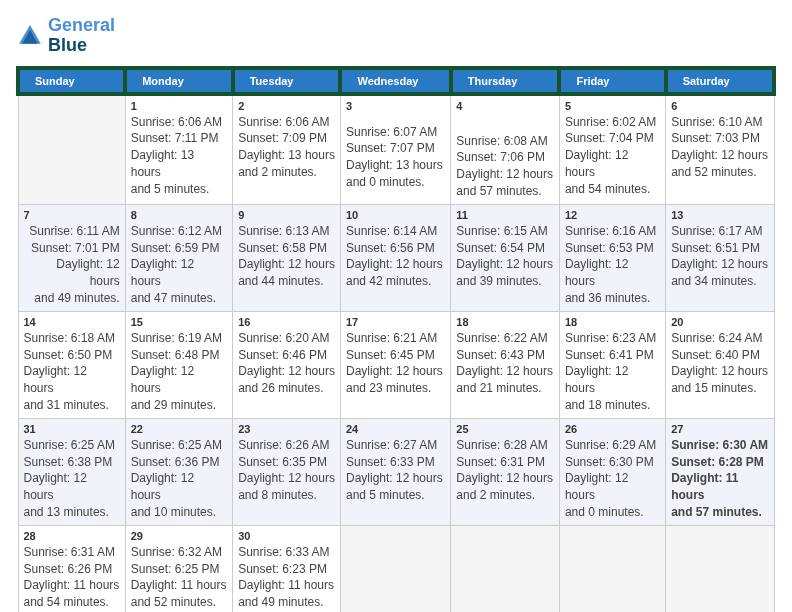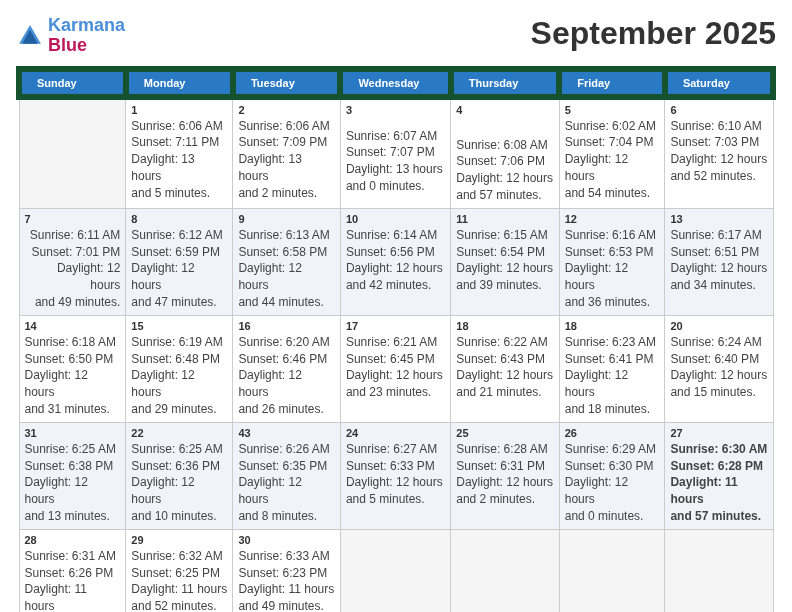--- a/index.html
+++ b/index.html
@@ -59,21 +59,21 @@
       border-collapse: collapse;
       flex: 1;
     }
     thead tr th {
       background: #2979c4;
       color: #fff;
       font-size: 11px;
       font-weight: bold;
       padding: 5px 15px;
       text-align: left;
-      border: 6px solid #14532d;
+      border: 4px solid #14532d;
     }
     tbody tr td {
       border: 1px solid #ccc;
       vertical-align: top;
       padding: 4px 5px;
       font-size: 9px;
       color: #333;
       width: 113px;
       height: 78px;
     }
@@ -105,26 +105,25 @@
 <body>
 
 <div class="page">
   <div class="header">
     <div class="logo">
       <svg class="logo-icon" viewBox="0 0 36 36">
         <polygon points="18,4 32,28 4,28" fill="#4a90d9"></polygon>
         <polygon points="18,10 28,28 8,28" fill="#2060a0"></polygon>
       </svg>
       <div class="logo-text">
-        <div><span>Karmana</span></div>
-        <div><span style="color:#be185d">Blue</span></div>
+        <div><span>General</span></div>
+        <div><span style="color:#0c4a6e">Blue</span></div>
       </div>
     </div>
     <div class="title-block">
-      <div class="month-title">September 2025</div>
     </div>
   </div>
 
   <table>
     <thead>
       <tr>
       <th>Sunday</th>
           <th>Monday</th>
           <th>Tuesday</th>
           <th>Wednesday</th>
@@ -290,21 +289,21 @@
 and 13 minutes.</div>
           </td>
           <td>
             <span class="day-num">22</span>
             <div class="day-info" style="white-space: pre-line;">Sunrise: 6:25 AM
 Sunset: 6:36 PM
 Daylight: 12 hours
 and 10 minutes.</div>
           </td>
           <td>
-            <span class="day-num">43</span>
+            <span class="day-num">23</span>
             <div class="day-info" style="white-space: pre-line;">Sunrise: 6:26 AM
 Sunset: 6:35 PM
 Daylight: 12 hours
 and 8 minutes.</div>
           </td>
           <td>
             <span class="day-num">24</span>
             <div class="day-info" style="white-space: pre-line;">Sunrise: 6:27 AM
 Sunset: 6:33 PM
 Daylight: 12 hours

